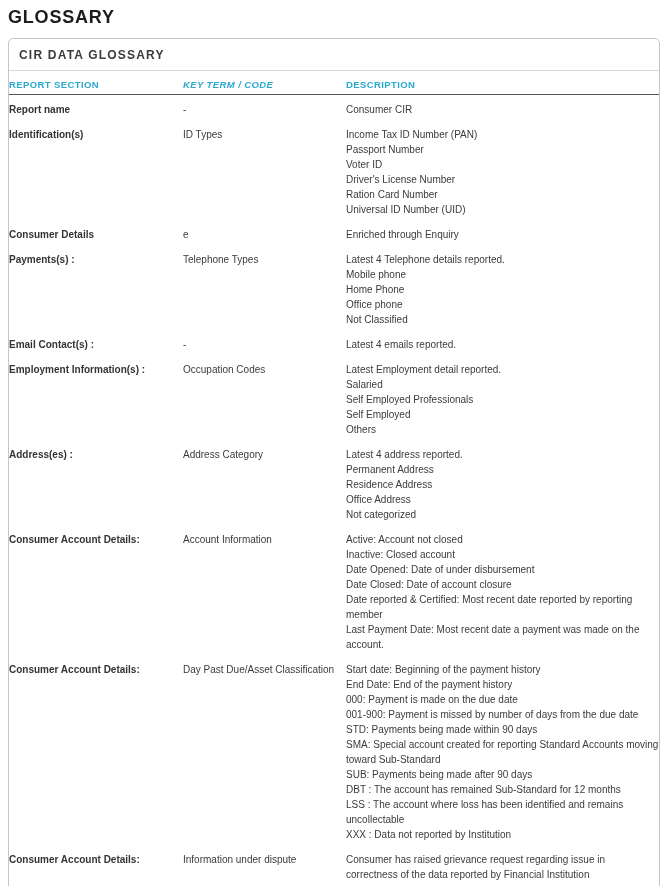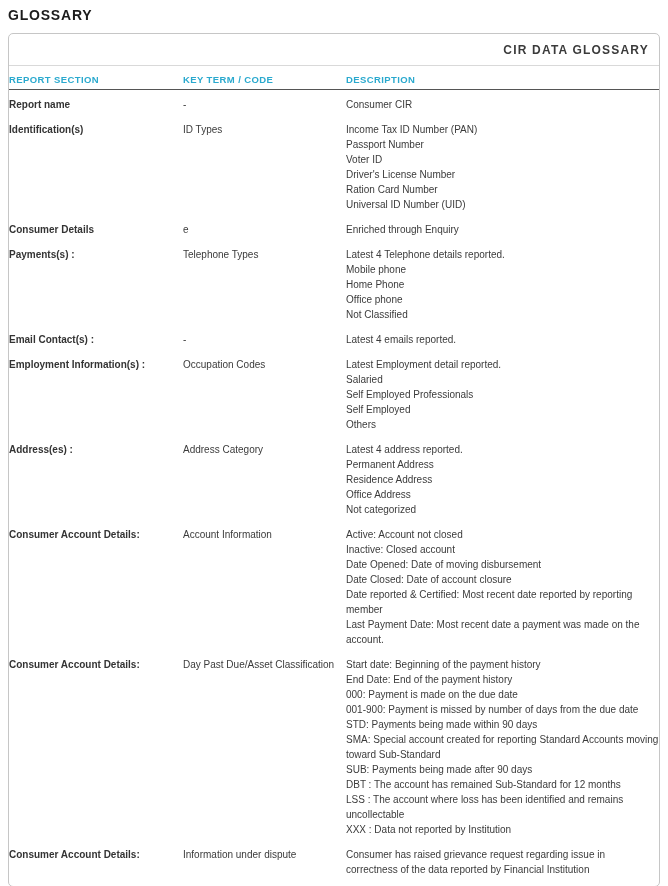--- a/index.html
+++ b/index.html
@@ -7,60 +7,59 @@
     margin: 0;
     padding: 0;
     background: #ffffff;
     font-family: "Liberation Sans", sans-serif;
     color: #3b3b3b;
   }
   body { width: 668px; min-height: 886px; }
   .page { padding: 4px 8px 8px 8px; }
 
   .page-title {
-    font-size: 14px;
+    font-size: 18px;
     font-weight: bold;
     letter-spacing: 0.8px;
     color: #1c1c1c;
     margin: 3px 0 10px 0;
   }
 
   .panel {
     border: 1px solid #c6c6c6;
     border-radius: 5px;
     overflow: hidden;
     background: #ffffff;
   }
   .panel-header {
     font-size: 12px;
     font-weight: bold;
     letter-spacing: 1.2px;
     color: #3b3b3b;
     padding: 9px 10px 8px 10px;
     border-bottom: 1px solid #d9d9d9;
-    text-align: right;
   }
 
   table.glossary {
     width: 100%;
     border-collapse: collapse;
     table-layout: fixed;
     font-size: 10px;
   }
   table.glossary th {
     text-align: left;
     color: #2aa9ce;
     font-size: 9.5px;
     font-weight: bold;
     letter-spacing: 0.4px;
     padding: 8px 0 4px 0;
     border-bottom: 1px solid #555555;
   }
   th.col-section { width: 174px; padding-left: 10px; }
-  th.col-keyterm { width: 163px; }
+  th.col-keyterm { width: 163px; font-style: italic; }
   th.col-desc { width: auto; padding-right: 10px; }
 
   table.glossary td {
     vertical-align: top;
     padding: 5px 0 5px 0;
     line-height: 15px;
   }
   td.cell-section {
     font-weight: bold;
     padding-left: 10px;
@@ -156,21 +155,21 @@
               <div class="desc-line">Office Address</div>
               <div class="desc-line">Not categorized</div>
             </td>
           </tr>
           <tr>
             <td class="cell-section">Consumer Account Details:</td>
             <td class="cell-keyterm">Account Information</td>
             <td class="cell-desc">
               <div class="desc-line">Active: Account not closed</div>
               <div class="desc-line">Inactive: Closed account</div>
-              <div class="desc-line">Date Opened: Date of moving disbursement</div>
+              <div class="desc-line">Date Opened: Date of under disbursement</div>
               <div class="desc-line">Date Closed: Date of account closure</div>
               <div class="desc-line">Date reported &amp; Certified: Most recent date reported by reporting member</div>
               <div class="desc-line">Last Payment Date: Most recent date a payment was made on the account.</div>
             </td>
           </tr>
           <tr>
             <td class="cell-section">Consumer Account Details:</td>
             <td class="cell-keyterm">Day Past Due/Asset Classification</td>
             <td class="cell-desc">
               <div class="desc-line">Start date: Beginning of the payment history</div>

